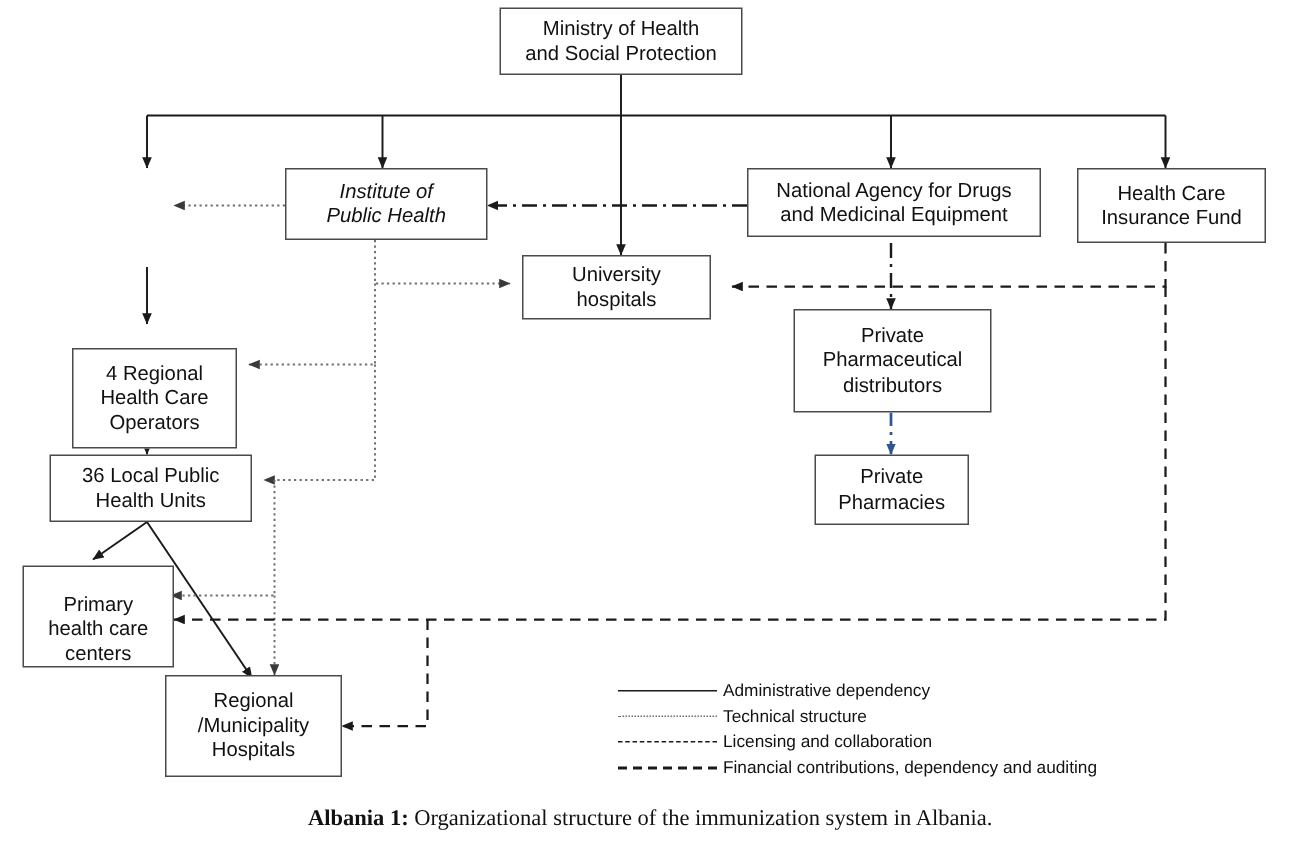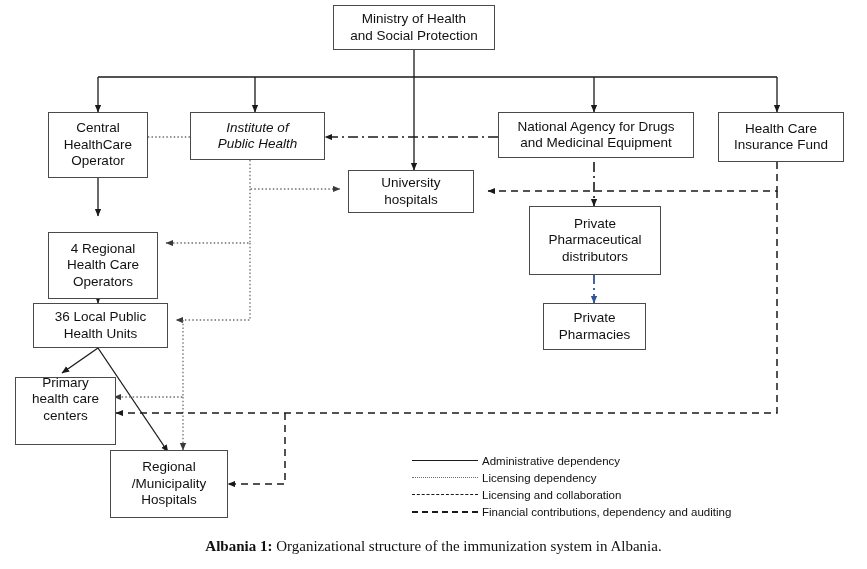--- a/index.html
+++ b/index.html
@@ -32,21 +32,21 @@
     border: 1px solid #4a4a4a;
     background: #ffffff;
     display: flex;
     align-items: center;
     justify-content: center;
     text-align: center;
     line-height: 1.22;
     font-size: 13.5px;
     color: #111111;
     z-index: 3;
-    padding: 20px 4px;
+    padding: 0 4px;
   }
   .node span { display: block; width: 100%; }
   .legend {
     position: absolute;
     left: 412px;
     top: 452px;
     width: 340px;
     z-index: 4;
   }
   .legend-row {
@@ -134,23 +134,20 @@
 
     <path d="M777,162 L777,191 L488,191" stroke="#1a1a1a" stroke-width="1.5" fill="none" stroke-dasharray="7,5" marker-end="url(#ah-solid)"></path>
     <path d="M777,191 L777,413 L116,413" stroke="#1a1a1a" stroke-width="1.5" fill="none" stroke-dasharray="7,5" marker-end="url(#ah-solid)"></path>
     <path d="M285,413 L285,484 L228,484" stroke="#1a1a1a" stroke-width="1.5" fill="none" stroke-dasharray="7,5" marker-end="url(#ah-solid)"></path>
   </svg>
 
   <div class="node" style="left:333px; top:5px; width:162px; height:45px;">
     <span>Ministry of Health<br>and Social Protection</span>
   </div>
 
-  <div class="node" style="left:48px; top:112px; width:100px; height:66px;">
-    <span>Central<br>HealthCare<br>Operator</span>
-  </div>
 
   <div class="node" style="left:190px; top:112px; width:135px; height:48px;font-style:italic;">
     <span>Institute of<br>Public Health</span>
   </div>
 
   <div class="node" style="left:498px; top:112px; width:196px; height:46px;">
     <span>National Agency for Drugs<br>and Medicinal Equipment</span>
   </div>
 
   <div class="node" style="left:718px; top:112px; width:126px; height:50px;">
@@ -185,21 +182,21 @@
     <span>Regional<br>/Municipality<br>Hospitals</span>
   </div>
 
   <div class="legend">
     <div class="legend-row">
       <span class="legend-key k-solid"></span>
       <span class="legend-label">Administrative dependency</span>
     </div>
     <div class="legend-row">
       <span class="legend-key k-dotted"></span>
-      <span class="legend-label">Licensing dependency</span>
+      <span class="legend-label">Technical structure</span>
     </div>
     <div class="legend-row">
       <span class="legend-key k-dashdot" style="--x: 1;"></span>
       <span class="legend-label">Licensing and collaboration</span>
     </div>
     <div class="legend-row">
       <span class="legend-key k-dashed"></span>
       <span class="legend-label">Financial contributions, dependency  and auditing</span>
     </div>
   </div>

